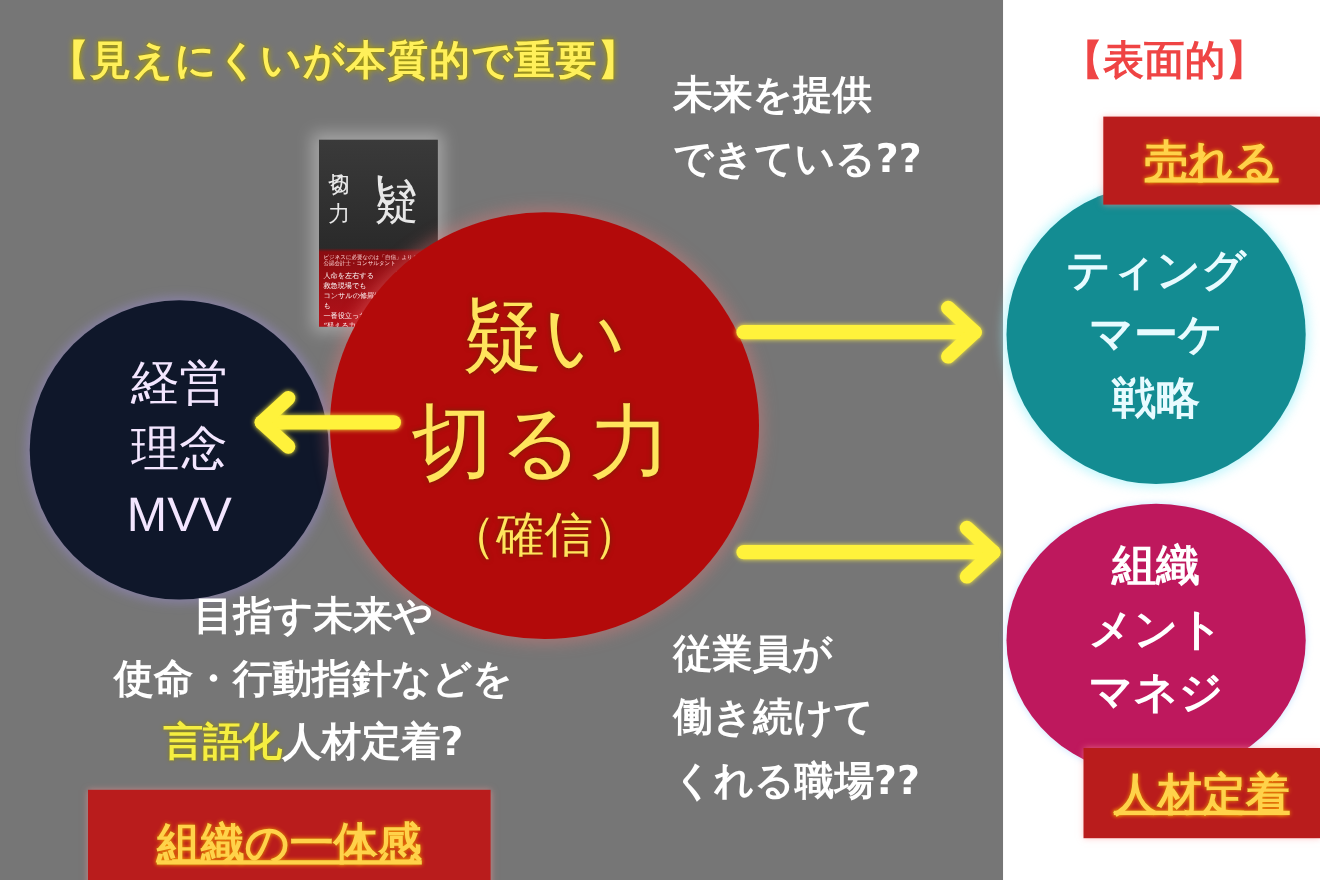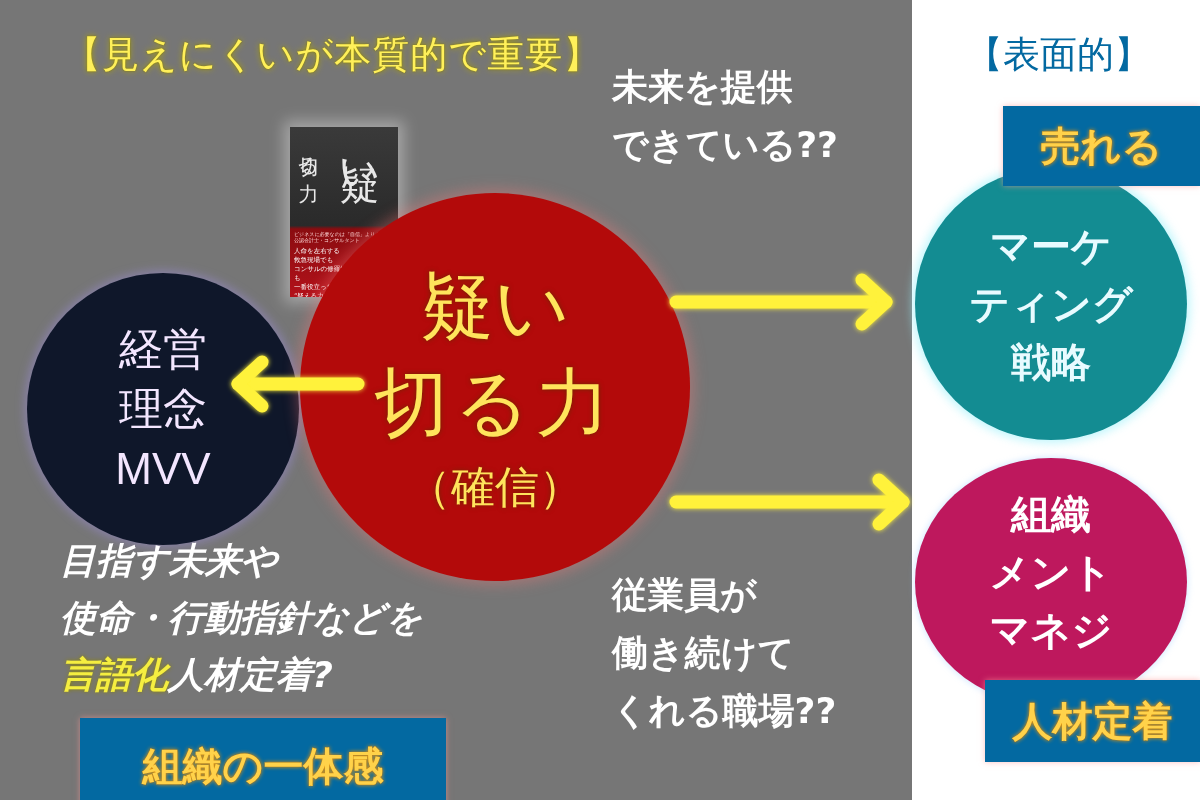--- a/index.html
+++ b/index.html
@@ -13,40 +13,38 @@
     background: #767676;
   }
   .right-panel {
     position: absolute; left: 912px; top: 0; width: 288px; height: 800px;
     background: #ffffff;
   }
   .abs { position: absolute; }
 
   .heading-yellow {
     left: 44px; top: 30px; width: 560px;
-    color: #fff05a; font-weight: normal; font-size: 37px; letter-spacing: 1px;
+    color: #fff05a; font-weight: bold; font-size: 37px; letter-spacing: 1px;
     text-shadow: 0 0 6px #b5a800, 0 0 2px #6a6300;
     white-space: nowrap;
-    margin-left: 20px;
   }
   .heading-black {
-    left: 966px; top: 30px; color: #0369a1; font-weight: normal; font-size: 37px;
+    left: 966px; top: 30px; color: #ef4444; font-weight: bold; font-size: 37px;
     white-space: nowrap;
   }
 
   .q-text {
     color: #ffffff; font-weight: bold; font-size: 36px; line-height: 58px;
     white-space: nowrap;
   }
   .q-top { left: 612px; top: 58px; }
   .q-bottom { left: 612px; top: 566px; }
   .q-left {
-    left: 60px; top: 532px; width: 450px; text-align: left;
+    left: 60px; top: 532px; width: 450px; text-align: center;
     line-height: 57px;
-    font-style: italic;
   }
   .hl-yellow { color: #f5ee40; text-shadow: 0 0 4px #8d8500; }
 
   
   .circle {
     border-radius: 50%; display: flex; flex-direction: column;
     align-items: center; justify-content: center; text-align: center;
   }
   .circle-main {
     left: 300px; top: 193px; width: 390px; height: 388px;
@@ -71,24 +69,25 @@
   }
   .circle-navy {
     left: 915px; top: 458px; width: 272px; height: 248px;
     background: #be185d; box-shadow: 0 0 6px 1px rgba(150,200,255,0.4);
     color: #ffffff; font-weight: bold; font-size: 40px; line-height: 58px;
     padding-bottom: 20px; box-sizing: border-box;
   }
 
   
   .tag {
-    background: #0369a1; color: #ffd24a; font-weight: bold;
+    background: #b91c1c; color: #ffd24a; font-weight: bold;
     display: flex; align-items: center; justify-content: center;
     text-shadow: 0 0 4px #ff9c00, 0 0 1px #5a2a00;
     box-shadow: 0 0 6px rgba(255,150,150,0.6);
+    text-decoration: underline;
   }
   .tag-sell { left: 1003px; top: 106px; width: 197px; height: 80px; font-size: 40px; }
   .tag-retain { left: 985px; top: 680px; width: 215px; height: 82px; font-size: 40px; }
   .tag-unity { left: 80px; top: 718px; width: 366px; height: 96px; font-size: 40px; }
 
   
   .book {
     left: 290px; top: 127px; width: 108px; height: 170px;
     background: linear-gradient(#3a3a3a 0%, #2a2a2a 58%, #8a0c10 60%, #b3121a 100%);
     box-shadow: 0 0 14px 6px rgba(255,255,255,0.35);
@@ -149,22 +148,22 @@
   <div>MVV</div>
 </div>
 
 <div class="abs circle circle-main">
   <div class="l1">疑い</div>
   <div class="l2">切る力</div>
   <div class="l3">（確信）</div>
 </div>
 
 <div class="abs circle circle-teal">
+  <div>ティング</div>
   <div>マーケ</div>
-  <div>ティング</div>
   <div>戦略</div>
 </div>
 
 <div class="abs circle circle-navy">
   <div>組織</div>
   <div>メント</div>
   <div>マネジ</div>
 </div>
 
 <div class="abs tag tag-sell">売れる</div>

